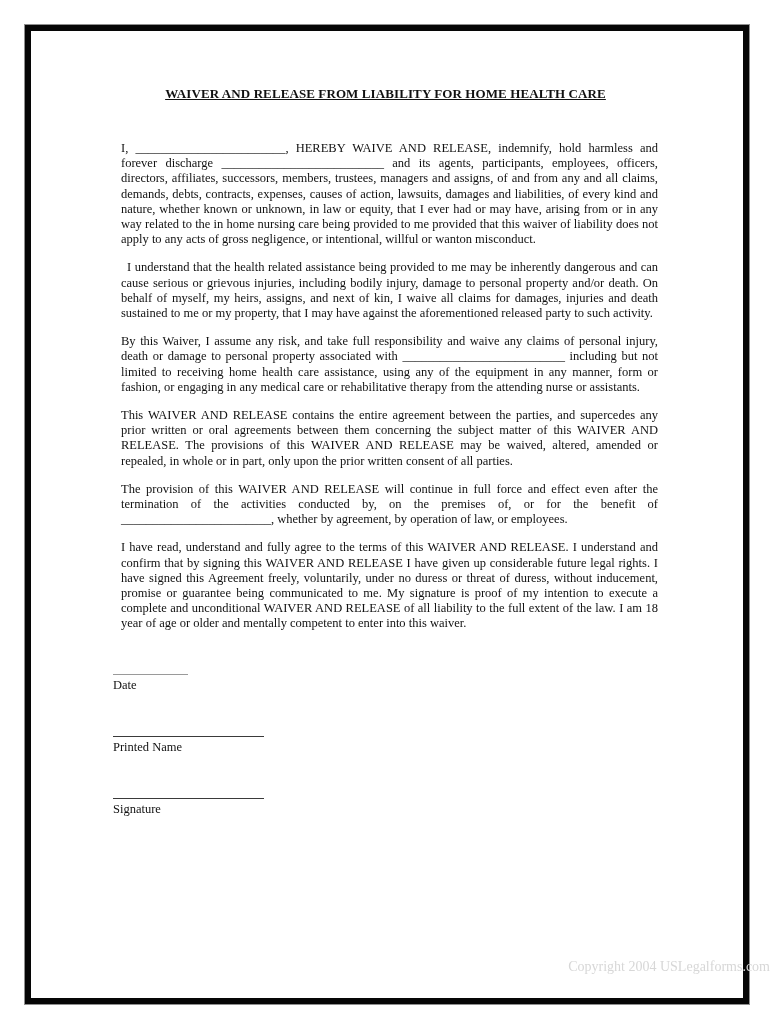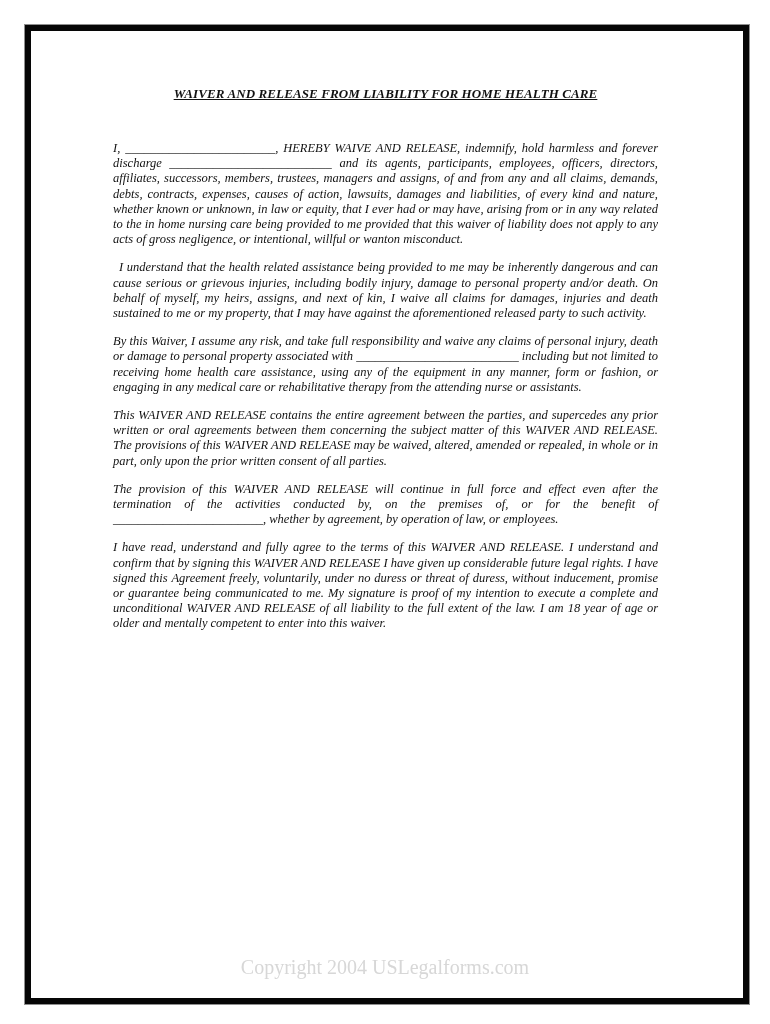--- a/index.html
+++ b/index.html
@@ -25,35 +25,34 @@
     border: 6px solid var(--frame, #060606);
     outline: 1px solid var(--frame_outline, #8f8f8f);
   }
   .content {
     position: absolute;
     left: 113px;
     top: 86px;
     width: 545px;
     font-size: 12.5px;
     line-height: 15.2px;
-    font-style: italic;
   }
   .title {
     text-align: center;
     font-weight: bold;
     font-size: 13px;
     line-height: 15px;
     margin: 0 0 40px 0;
     letter-spacing: 0.1px;
   }
   .title span {
     text-decoration: underline;
   }
   .content p {
-    margin: 0 0 13px 0;
+    margin: 0 0 13px 8px;
     text-align: justify;
   }
   .content p.indent {
     text-indent: 6px;
   }
   .sig-section {
     margin-top: 42px;
   }
   .sig-block {
     margin-bottom: 43px;
@@ -70,22 +69,22 @@
   .sig-label {
     line-height: 15px;
     padding-top: 3px;
     font-size: 12.5px;
   }
   .footer {
     position: absolute;
     left: 0;
     right: 0;
     top: 957px;
-    text-align: center;
-    font-size: 20px;
+    text-align: right;
+    font-size: 14px;
     line-height: 20px;
     color: var(--footer_text, #d7d7d7);
   }
 </style>
 </head>
 <body>
 
 <div class="page">
 
   <div class="frame"></div>
@@ -101,17 +100,35 @@
     <p class="indent">I understand that the health related assistance being provided to me may be inherently dangerous and can cause serious or grievous injuries, including bodily injury, damage to personal property and/or death.  On behalf of myself, my heirs, assigns, and next of kin, I waive all claims for damages, injuries and death sustained to me or my property, that I may have against the aforementioned released party to such activity.</p>
 
     <p>By this Waiver, I assume any risk, and take full responsibility and waive any claims of personal injury, death or damage to personal property associated with __________________________ including but not limited to receiving home health care assistance, using any of the equipment in any manner, form or fashion, or engaging in any medical care or rehabilitative therapy from the attending nurse or assistants.</p>
 
     <p>This WAIVER AND RELEASE contains the entire agreement between the parties, and supercedes any prior written or oral agreements between them concerning the subject matter of this WAIVER AND RELEASE.  The provisions of this WAIVER AND RELEASE may be waived, altered, amended or repealed, in whole or in part, only upon the prior written consent of all parties.</p>
 
     <p>The provision of this WAIVER AND RELEASE will continue in full force and effect even after the termination of the activities conducted by, on the premises of, or for the benefit of ________________________, whether by agreement, by operation of law, or employees.</p>
 
     <p>I have read, understand and fully agree to the terms of this WAIVER AND RELEASE.  I understand and confirm that by signing this WAIVER AND RELEASE I have given up considerable future legal rights. I have signed this Agreement freely, voluntarily, under no duress or threat of duress, without inducement, promise or guarantee being communicated to me.  My signature is proof of my intention to execute a complete and unconditional WAIVER AND RELEASE of all liability to the full extent of the law.  I am 18 year of age or older and mentally competent to enter into this waiver.</p>
 
+    <div class="sig-section">
+
+      <div class="sig-block">
+        <div class="sig-line light w-short"></div>
+        <div class="sig-label">Date</div>
+      </div>
+
+      <div class="sig-block">
+        <div class="sig-line w-long"></div>
+        <div class="sig-label">Printed Name</div>
+      </div>
+
+      <div class="sig-block">
+        <div class="sig-line w-long"></div>
+        <div class="sig-label">Signature</div>
+      </div>
+
+    </div>
   </div>
 
   <div class="footer">Copyright 2004 USLegalforms.com</div>
 
 </div>
 
 </body></html>

